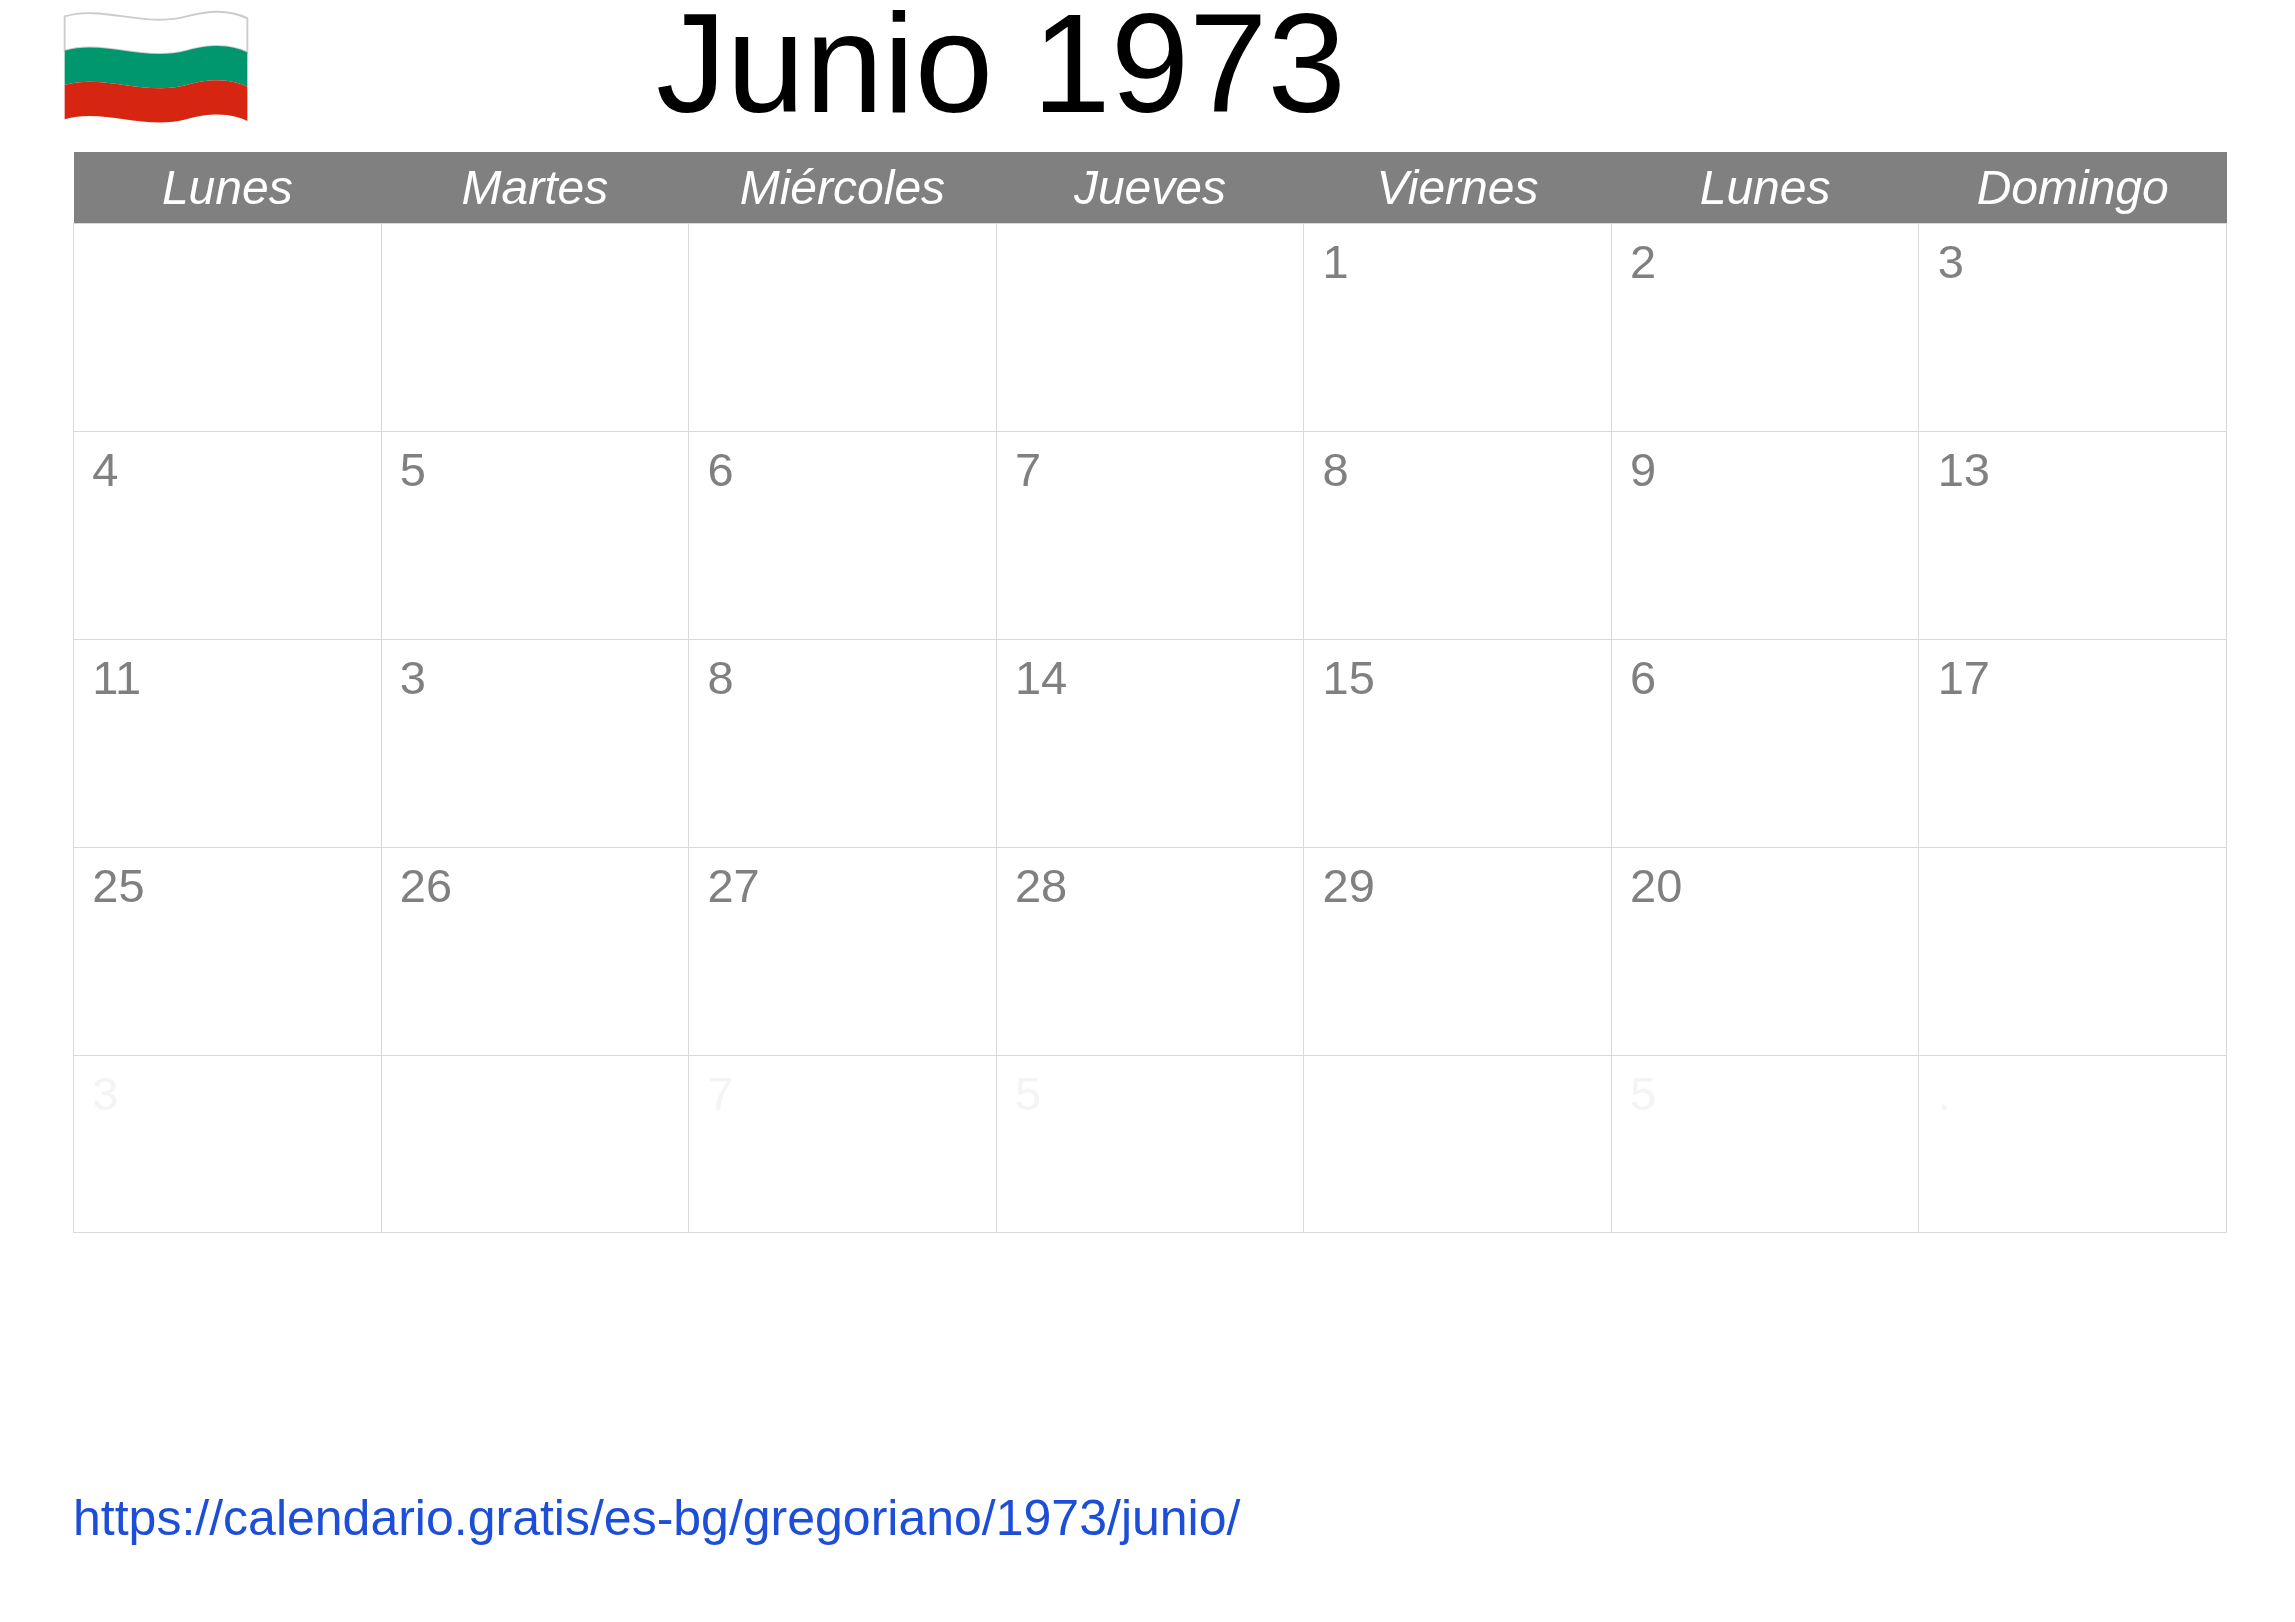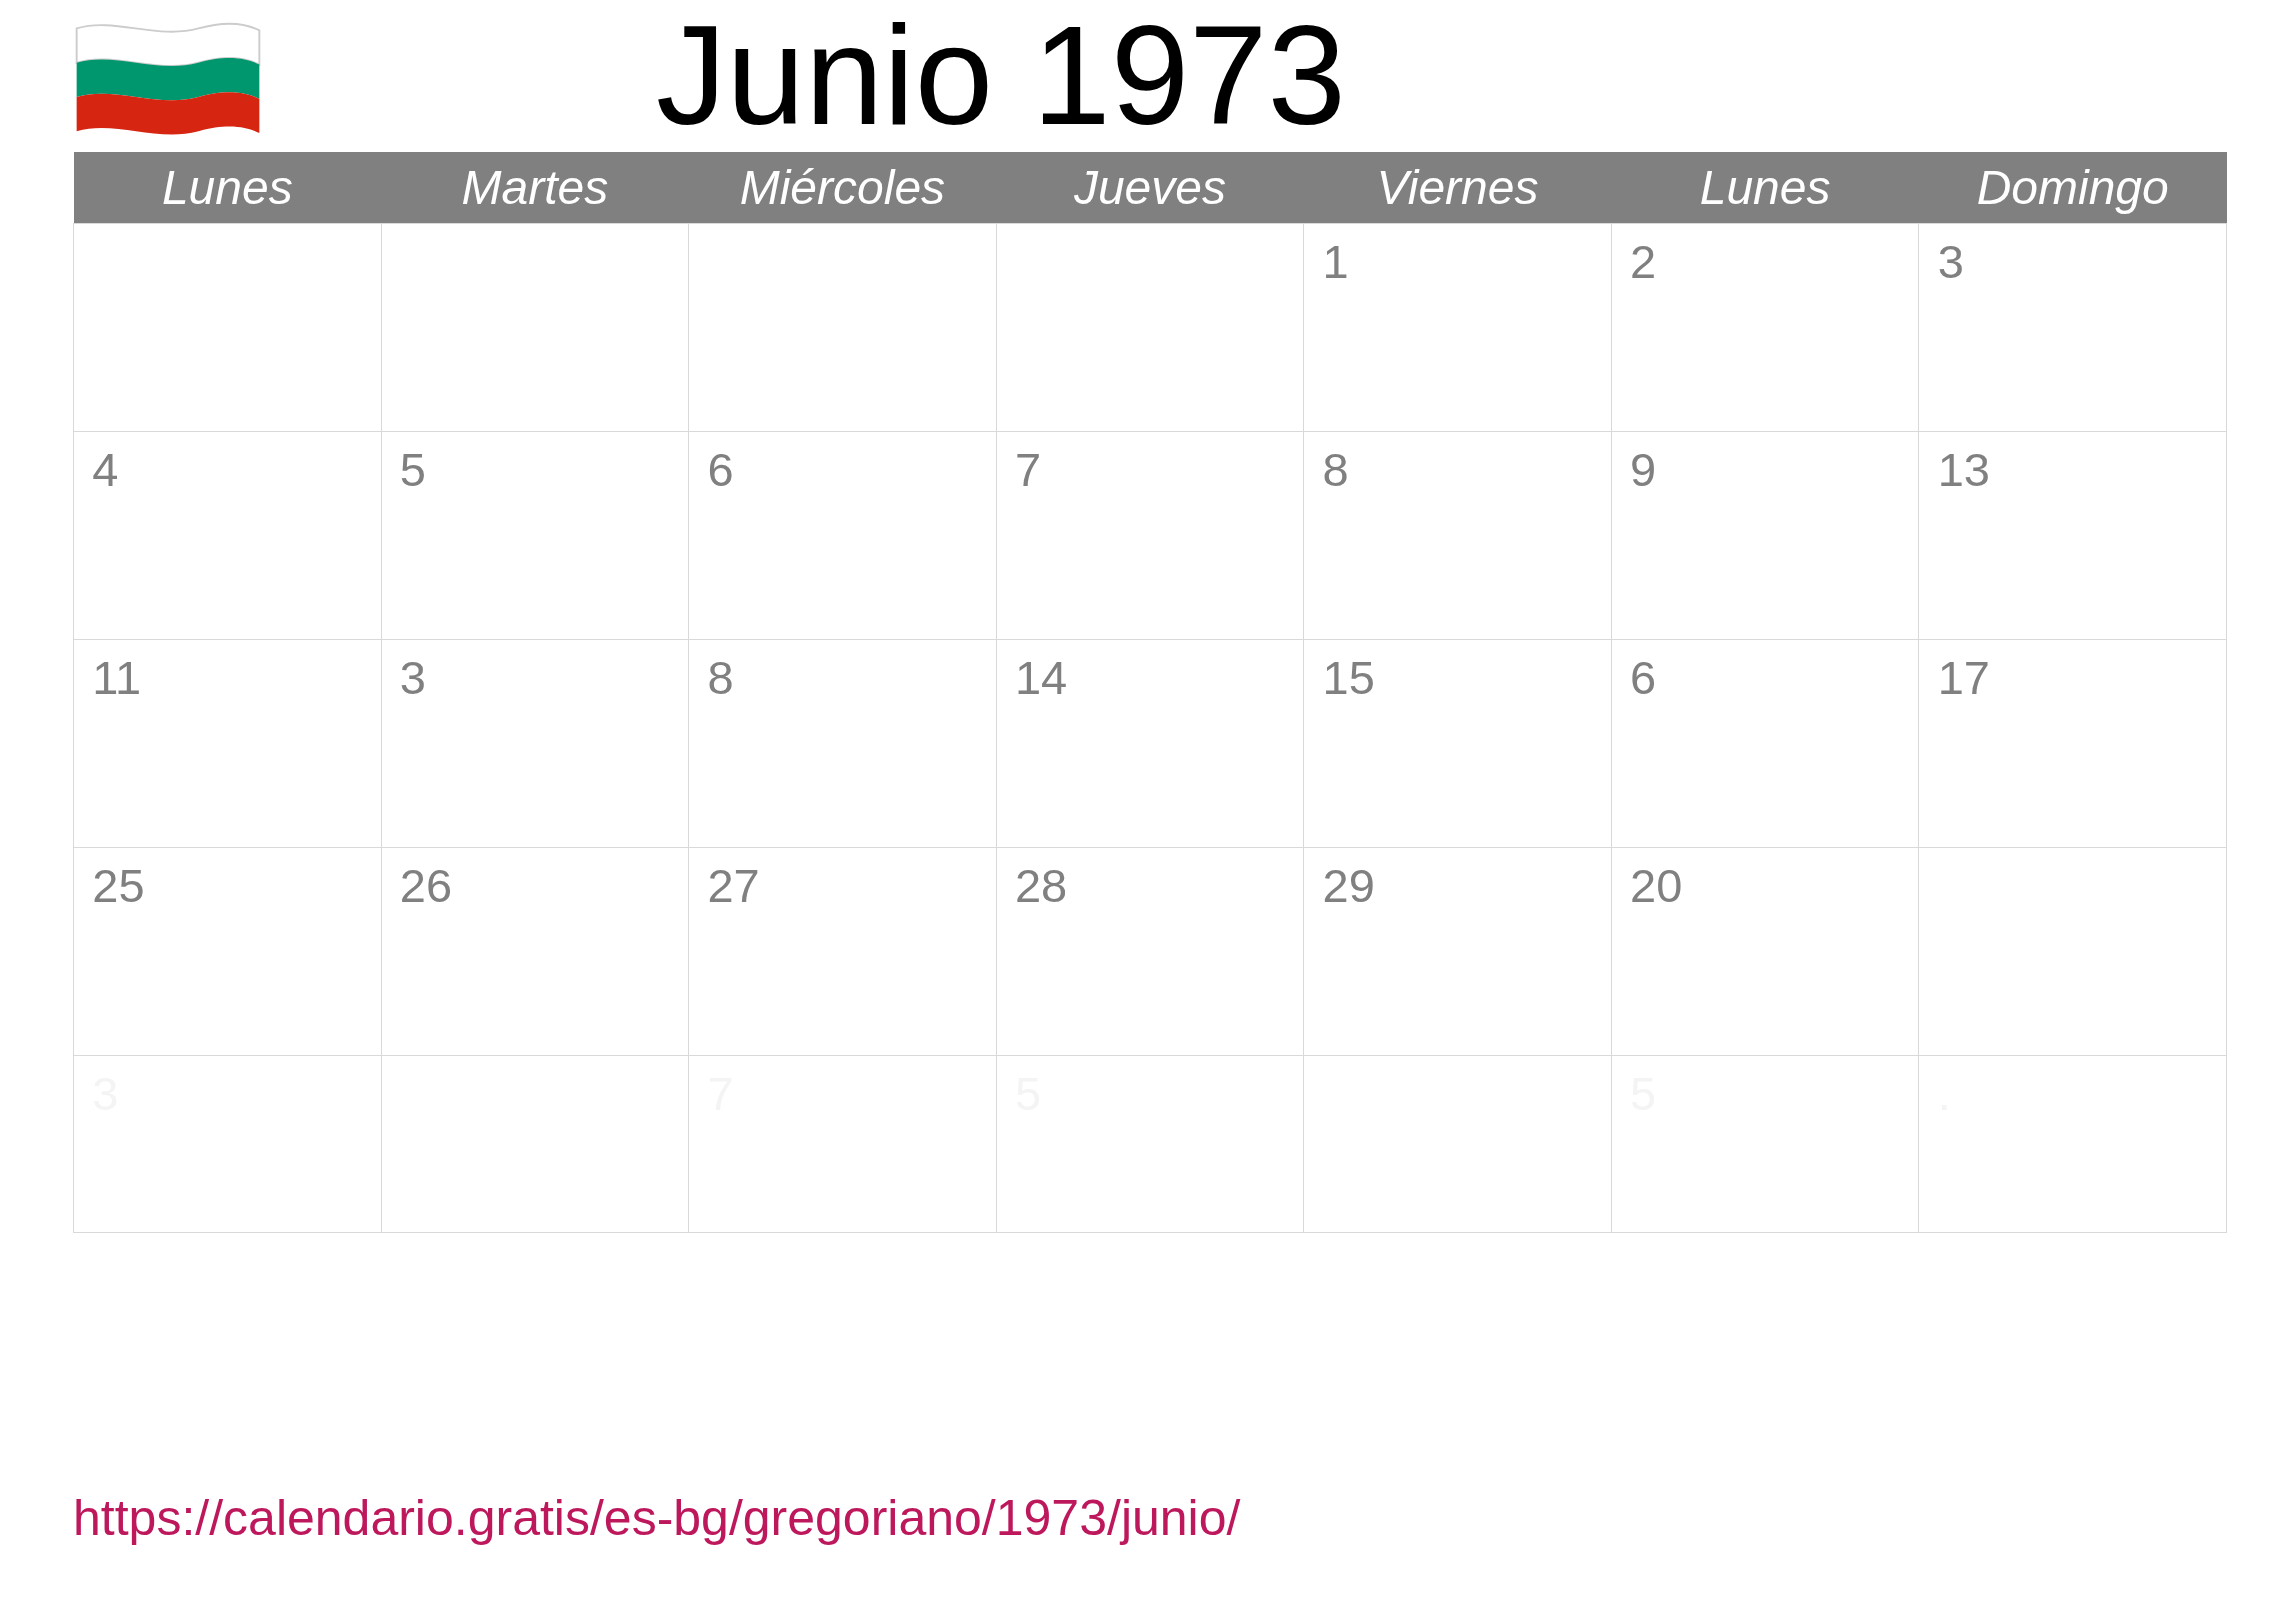--- a/index.html
+++ b/index.html
@@ -11,21 +11,21 @@
     width: 2295px;
     height: 1623px;
     font-family: "Liberation Sans", sans-serif;
     overflow: hidden;
   }
   .page {
     position: relative;
     width: 2002px;
     height: 1623px;
     box-sizing: border-box;
-    padding: 12px;
+    padding: 0;
   }
   
   .header {
     position: relative;
     height: 151px;
   }
   .flag {
     position: absolute;
     left: 58px;
     top: 5.2px;
@@ -87,21 +87,21 @@
     color: #f4f4f4;
   }
   .num { display: block; line-height: 52px; }
 
   
   .footer-url {
     position: absolute;
     left: 73px;
     top: 1489px;
     font-size: 50px;
-    color: #be185d;
+    color: #1d4ed8;
     white-space: nowrap;
   }
 </style>
 </head>
 <body>
 
 <div class="page">
 
   <div class="header">
     <span class="flag">

